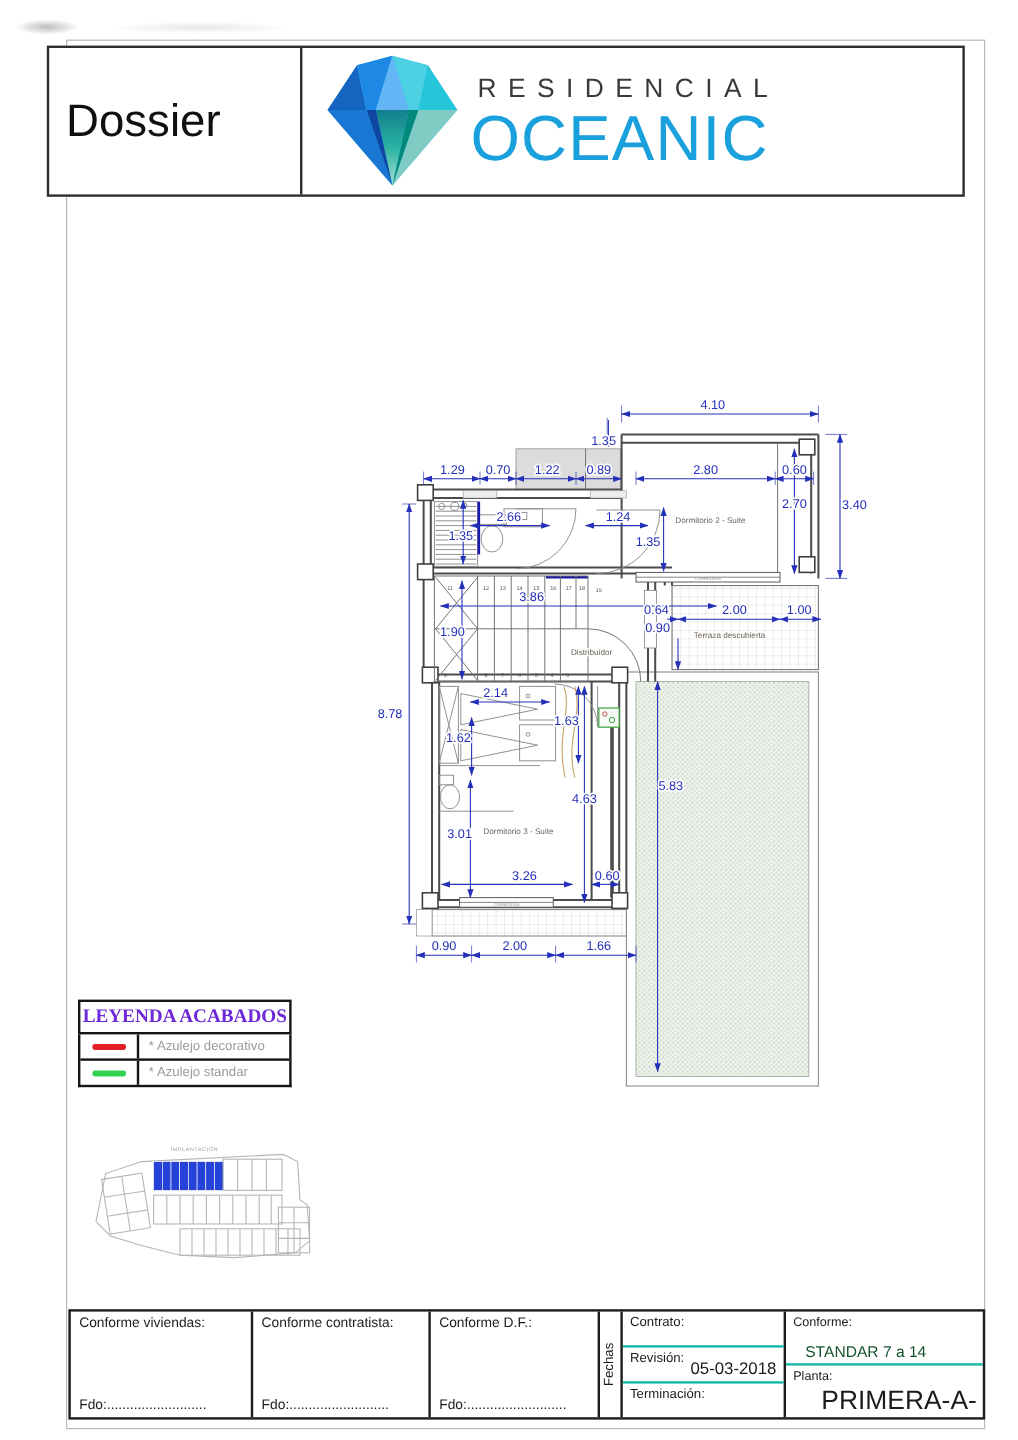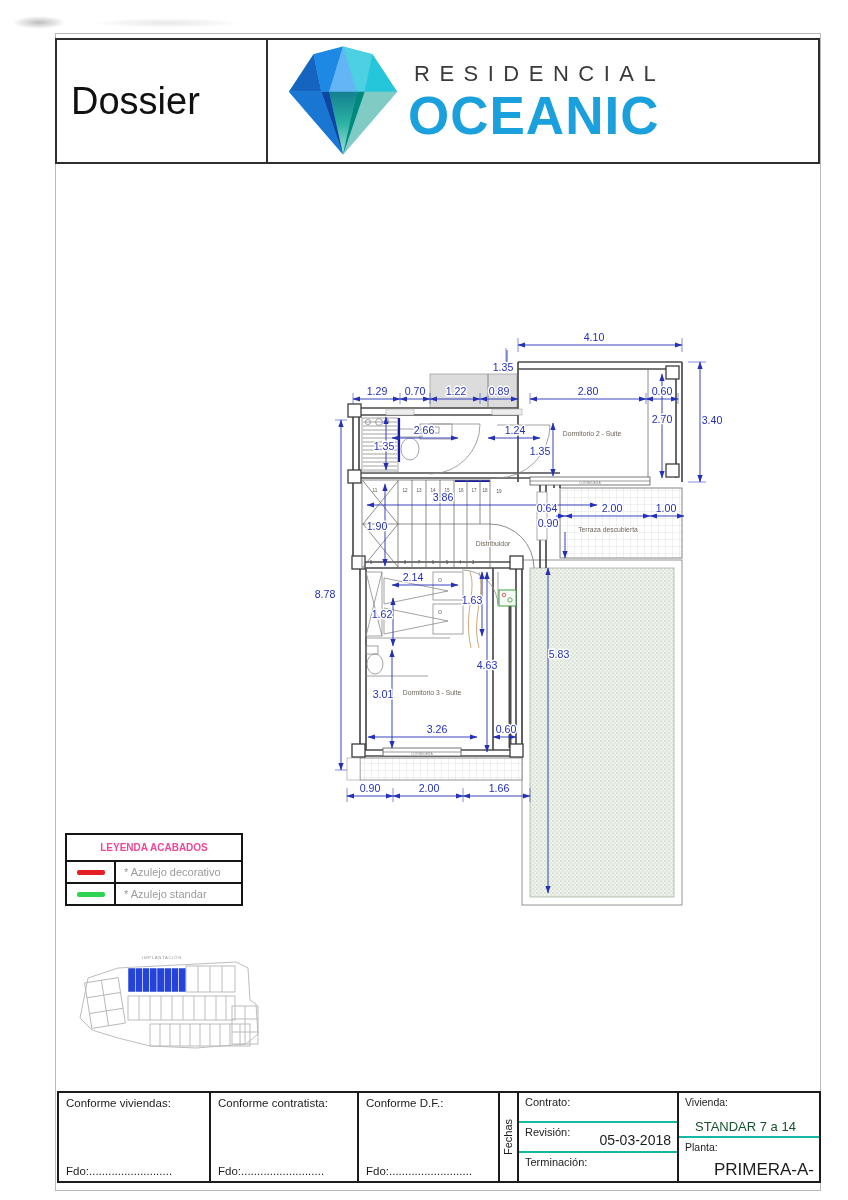--- a/index.html
+++ b/index.html
@@ -8,28 +8,28 @@
   .abs{position:absolute;}
 
   
   .page-border{left:55px;top:33px;width:764px;height:1156px;border:1px solid #b9b9b9;}
   .smudge1{left:12px;top:16px;width:54px;height:13px;
            background:radial-gradient(ellipse at center,rgba(110,110,110,.45),rgba(255,255,255,0) 70%);}
   .smudge2{left:92px;top:18px;width:150px;height:10px;
            background:radial-gradient(ellipse at center,rgba(120,120,120,.18),rgba(255,255,255,0) 70%);}
 
   
-  .header{left:55px;top:38px;width:761px;height:122px;border:2px solid #2e2e2e;background:#fff;display:flex;}
+  .header{left:39px;top:38px;width:761px;height:122px;border:2px solid #2e2e2e;background:#fff;display:flex;}
   .title-cell{width:211px;border-right:2px solid #2e2e2e;display:flex;flex-direction:column;
               justify-content:center;padding-left:14px;box-sizing:border-box;}
   .title-cell span{font-size:38px;color:#101010;line-height:48px;}
   .brand-cell{flex:1;display:flex;align-items:center;padding-left:16px;box-sizing:border-box;}
   .brand-text{margin-left:6px;}
   .brand-top{font-size:22px;letter-spacing:9.5px;color:#3a3a3a;padding-left:6px;}
-  .brand-name{font-size:53px;font-weight:bold;color:#1aa0dc;letter-spacing:1px;line-height:0.95;margin-top:4px;}
+  .brand-name{font-size:53px;font-weight:normal;color:#1aa0dc;letter-spacing:1px;line-height:0.95;margin-top:4px;}
 
   
   .plan-svg{left:0;top:0;width:848px;height:1200px;}
   .walls{stroke:#4c4c4c;stroke-width:1.7;fill:none;}
   .wthin{stroke:#6e6e6e;stroke-width:0.8;fill:none;}
   .fix{stroke:#8c8c8c;stroke-width:0.8;fill:none;}
   .blue{stroke:#1a1aa8;stroke-width:2.2;fill:none;}
   .dim{stroke:#2430b8;stroke-width:0.9;fill:none;}
   .ext{stroke:#2430b8;stroke-width:0.55;fill:none;}
   .pillar{fill:#ffffff;stroke:#3c3c3c;stroke-width:1.3;}
@@ -38,45 +38,45 @@
   .roomt{font:6.8px "Liberation Sans",sans-serif;fill:#6d6459;text-anchor:middle;
          paint-order:stroke;stroke:#ffffff;stroke-width:2px;}
   .tinyt{font:3.4px "Liberation Sans",sans-serif;fill:#8b8b8b;text-anchor:middle;}
   .stnum{font:4.6px "Liberation Sans",sans-serif;fill:#555555;text-anchor:middle;}
   .site{stroke:#b5b5b5;stroke-width:0.9;fill:none;}
   .sitet{font:4.4px "Liberation Sans",sans-serif;fill:#9a9a9a;letter-spacing:.6px;text-anchor:middle;}
 
   
   .legend{left:65px;top:833px;width:178px;}
   .legend-title{border:2px solid #151515;height:25px;display:flex;align-items:center;justify-content:center;
-                color:#ec4899;font-weight:bold;font-size:10px;}
+                color:#6d28d9;font-weight:bold;font-size:16px;font-family:Liberation Serif, serif;}
   .legend-rows{border:2px solid #151515;border-top:none;}
   .legend-row{display:flex;height:20px;align-items:stretch;}
   .legend-row + .legend-row{border-top:2px solid #151515;}
   .legend-swatch-cell{width:47px;border-right:2px solid #151515;display:flex;align-items:center;justify-content:center;}
   .legend-bar{width:28px;height:5px;border-radius:2px;}
   .legend-label{flex:1;display:flex;align-items:center;padding-left:8px;font-size:11px;color:#9b9b9b;}
 
   
   .footer{left:57px;top:1091px;width:760px;height:88px;border:2px solid #1c1c1c;display:flex;box-sizing:content-box;background:#fff;}
   .fcell{position:relative;box-sizing:border-box;border-right:2px solid #1c1c1c;}
   .fcell:last-child{border-right:none;}
   .fc1{width:152px;} .fc2{width:148px;} .fc3{width:141px;}
   .fc-fechas{width:19px;display:flex;align-items:center;justify-content:center;}
-  .fc-mid{width:160px;display:flex;flex-direction:column;}
+  .fc-mid{width:136px;display:flex;flex-direction:column;}
   .fc-right{flex:1;display:flex;flex-direction:column;}
   .flabel{position:absolute;top:4px;left:7px;font-size:11.5px;color:#1c1c1c;white-space:nowrap;}
   .ffdo{position:absolute;bottom:4px;left:7px;font-size:11.5px;color:#1c1c1c;white-space:nowrap;overflow:hidden;max-width:94%;}
   .fechas-txt{transform:rotate(-90deg);font-size:11px;color:#1c1c1c;white-space:nowrap;}
   .frow{position:relative;flex:1;}
   .frow + .frow{border-top:2px solid #14b8a6;}
   .frow .rlabel{position:absolute;top:3px;left:6px;font-size:11px;color:#1c1c1c;white-space:nowrap;}
   .rev-value{position:absolute;right:6px;bottom:3px;font-size:14px;color:#1c1c1c;}
   .viv-value{position:absolute;left:16px;bottom:2px;font-size:13px;color:#14532d;white-space:nowrap;}
-  .pla-value{position:absolute;right:5px;bottom:1px;font-size:17px;color:#1c1c1c;white-space:nowrap;}
+  .pla-value{position:absolute;right:5px;bottom:1px;font-size:22px;color:#1c1c1c;white-space:nowrap;}
   .esc-value{position:absolute;right:10px;bottom:3px;font-size:17px;color:#1c1c1c;}
 </style>
 </head>
 <body>
 
 <div class="abs smudge1"></div>
 <div class="abs smudge2"></div>
 
 <div class="abs page-border"></div>
 
@@ -412,21 +412,21 @@
     <div class="frow">
       <span class="rlabel">Revisión:</span>
       <span class="rev-value">05-03-2018</span>
     </div>
     <div class="frow">
       <span class="rlabel">Terminación:</span>
     </div>
   </div>
   <div class="fcell fc-right">
     <div class="frow">
-      <span class="rlabel" style="font-size:10.5px">Vivienda:</span>
+      <span class="rlabel" style="font-size:10.5px">Conforme:</span>
       <span class="viv-value">STANDAR 7 a 14</span>
     </div>
     <div class="frow">
       <span class="rlabel" style="font-size:10.5px">Planta:</span>
       <span class="pla-value">PRIMERA-A-</span>
     </div>
   </div>
 </div>
 
 </body></html>

